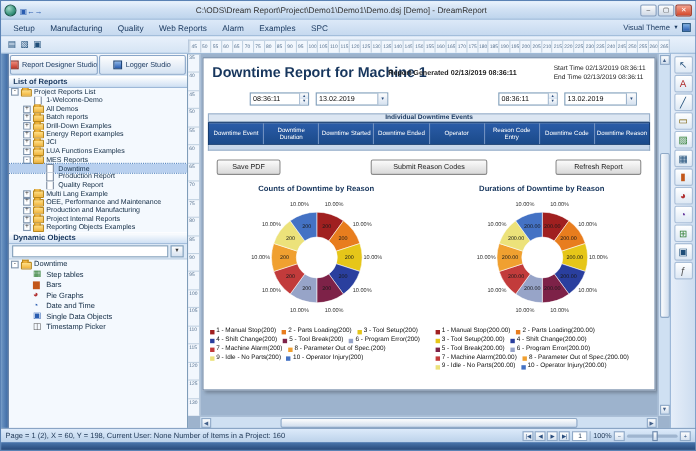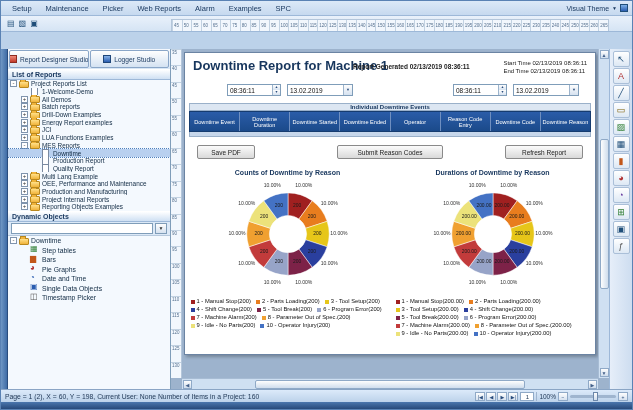--- a/index.html
+++ b/index.html
@@ -165,27 +165,39 @@
   .zoom-thumb{position:absolute;left:50%;top:-3px;width:5px;height:9px;
     background:linear-gradient(#fdfdfd,#cfdded);border:1px solid #6b87aa;}
   .sb-zoom{font-size:6.5px;}
   .bottom-frame{position:absolute;left:0;right:0;bottom:0;height:7px;background:linear-gradient(#4a76ad,#27497a);}
 </style>
 </head>
 <body>
 
 <div class="app">
 
+  <div class="titlebar">
+    <span class="logo"></span>
+    <span class="qa-icons">
+      
+    <span class="qa-icon">▣</span><span class="qa-icon">←</span><span class="qa-icon">→</span></span>
+    <span class="win-title">C:\ODS\Dream Report\Project\Demo1\Demo1\Demo.dsj [Demo] - DreamReport</span>
+    <span class="win-btns">
+      <span class="win-btn">–</span>
+      <span class="win-btn">▢</span>
+      <span class="win-btn close">✕</span>
+    </span>
+  </div>
 
   <div class="menubar">
     <span class="menu-tabs">
 
     <span class="menu-tab">Setup</span>
-        <span class="menu-tab">Maintenance</span>
-        <span class="menu-tab">Picker</span>
+        <span class="menu-tab">Manufacturing</span>
+        <span class="menu-tab">Quality</span>
         <span class="menu-tab">Web Reports</span>
         <span class="menu-tab">Alarm</span>
         <span class="menu-tab">Examples</span>
         <span class="menu-tab">SPC</span>
       </span>
     <span class="theme-area">
       <span>Visual Theme</span>
       <span class="theme-caret">▼</span>
       <span class="theme-swatch"></span>
     </span>

